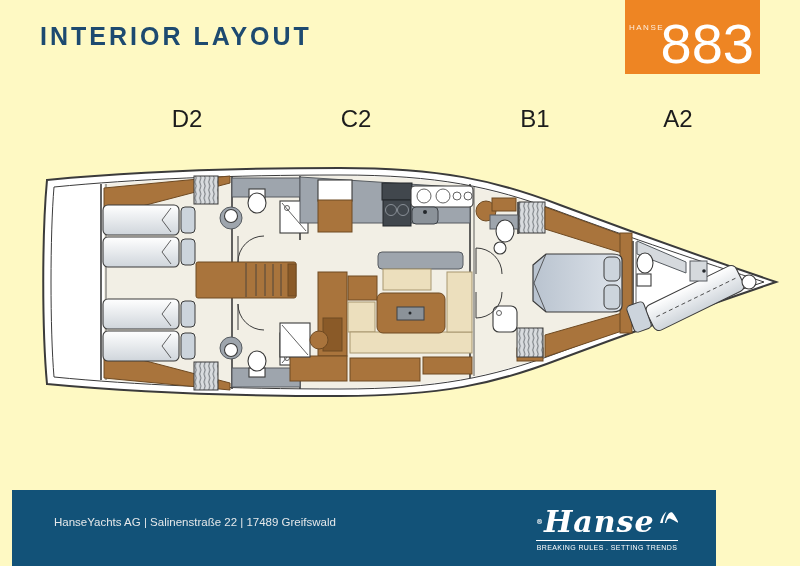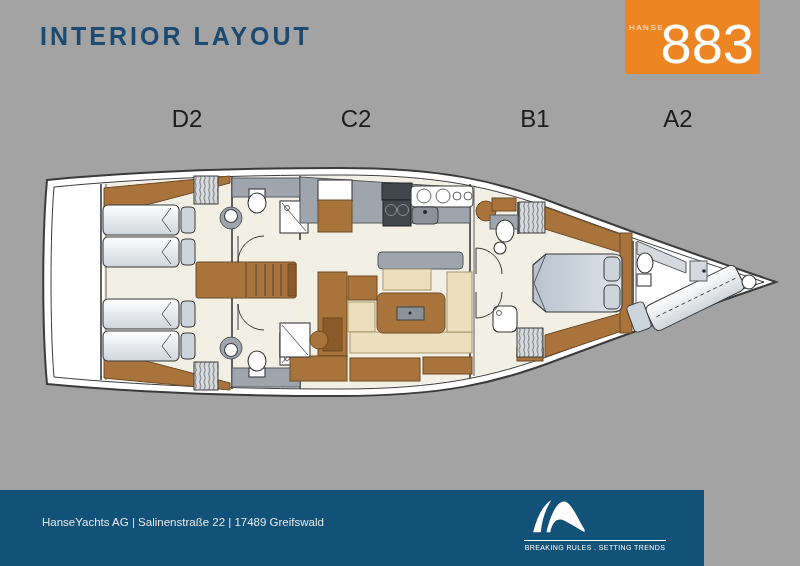--- a/index.html
+++ b/index.html
@@ -1,16 +1,16 @@
 <!DOCTYPE html>
 <html style="--accent-orange: #ee8523; --title-navy: #1d4a70; --footer-blue: #125278; --label-black: #1c1c1c; --outline: #3b3b3b; --wood: #a9743c; --wood-dark: #6f4a22; --cream: #ecdfbd; --counter-gray: #9ea5ad; --mattress: #d3d8de; --pillow: #ccd4dc; --bed: #c6cfd9; --floor: #f2efe5; --hatch-bg: #d9dcdf;"><head>
 <meta charset="utf-8">
 <style>
   html,body{margin:0;padding:0;background:#fff;}
-  .page{position:relative;width:800px;height:566px;background:#a3a3a3;overflow:hidden;
+  .page{position:relative;width:800px;height:566px;background:#fef9c3;overflow:hidden;
         font-family:"Liberation Sans",sans-serif;}
 
   
   .title{position:absolute;left:40px;top:22px;font-size:25px;font-weight:700;
          letter-spacing:3px;color:var(--title-navy);}
   .badge{position:absolute;left:625px;top:0;width:135px;height:74px;
          background:var(--accent-orange);}
   .badge-brand{position:absolute;left:4px;top:23px;font-size:8px;letter-spacing:1.5px;
          color:rgba(255,255,255,.85);}
   .badge-model{position:absolute;right:6px;top:19px;font-size:56px;line-height:50px;
@@ -36,21 +36,21 @@
   .lgray{fill:#d5d9dd;stroke:#565b60;stroke-width:1;}
   .white-f{fill:#fff;stroke:var(--outline);stroke-width:1.1;}
   .matt{fill:url(#mattGrad);stroke:var(--outline);stroke-width:1.1;}
   .pillow{fill:var(--pillow);stroke:var(--outline);stroke-width:1;}
   .bed{fill:url(#bedGrad);stroke:var(--outline);stroke-width:1.2;}
   .hatch{fill:url(#hatchPat);stroke:var(--outline);stroke-width:1;}
   .dark{fill:#41474d;stroke:#23272b;stroke-width:1;}
   .inset{fill:#8b9299;stroke:#3c4146;stroke-width:1;}
 
   
-  .footer{position:absolute;left:0;top:490px;width:704px;height:76px;
+  .footer{position:absolute;left:12px;top:490px;width:704px;height:76px;
           background:var(--footer-blue);}
   .footer-text{position:absolute;left:42px;top:25px;color:#e5e8ea;font-size:11.5px;
           line-height:15px;}
   .footer-logo{position:absolute;right:38px;top:8px;width:142px;color:#fff;}
   .logo-row{display:flex;align-items:flex-end;}
   .logo-script{font-family:"DejaVu Serif",serif;font-style:italic;font-weight:700;
           font-size:30px;line-height:34px;letter-spacing:1px;}
   .logo-reg{font-size:7px;vertical-align:top;}
   .logo-wave{margin-left:3px;margin-bottom:1px;}
   .logo-line{border-top:1.5px solid #fff;margin-top:1px;}
@@ -233,20 +233,21 @@
       <circle class="white-f" cx="749" cy="282" r="7"></circle>
     </g>
   </svg>
 
   <div class="footer">
     <div class="footer-text">
       <div>HanseYachts AG | Salinenstraße 22 | 17489 Greifswald</div>
     </div>
     <div class="footer-logo">
       <div class="logo-row">
+        <span class="logo-script"><sup class="logo-reg">®</sup><span>Hanse</span></span>
         <svg class="logo-wave" width="58" height="40" viewBox="0 0 60 42">
           <path d="M6,36 C10,20 16,8 25,2 C19,12 15,24 14,36 Z" fill="#fff"></path>
           <path d="M20,36 C26,10 35,0 42,5 C50,12 54,24 60,33 L60,36 C50,30 42,25 37,23 C31,21 26,25 24,36 Z" fill="#fff"></path>
         </svg>
       </div>
       <div class="logo-line"></div>
       <div class="logo-tagline">BREAKING RULES . SETTING TRENDS</div>
     </div>
   </div>
 

